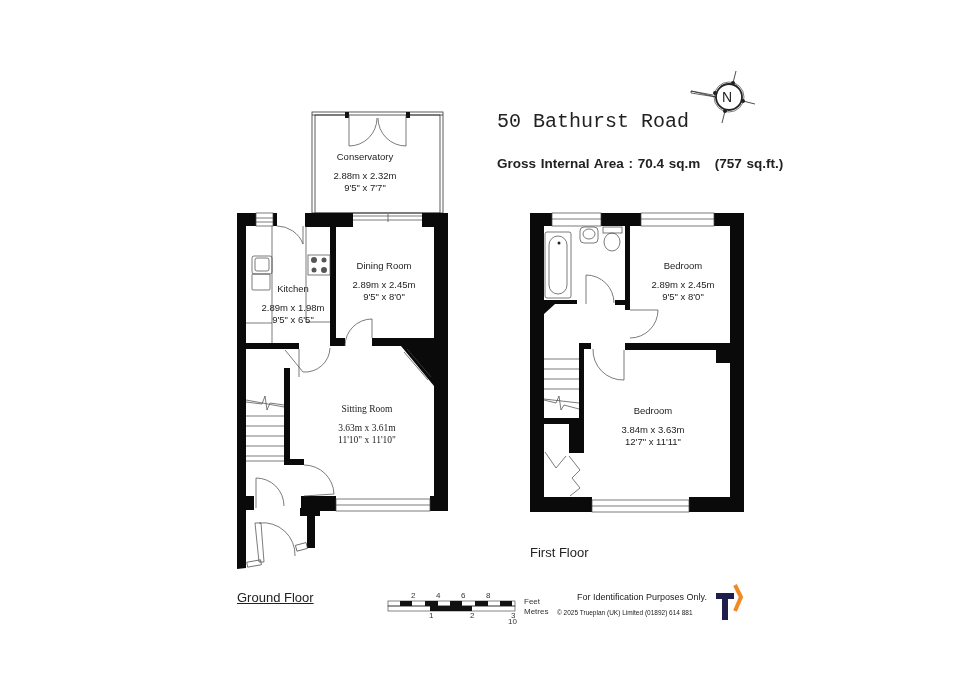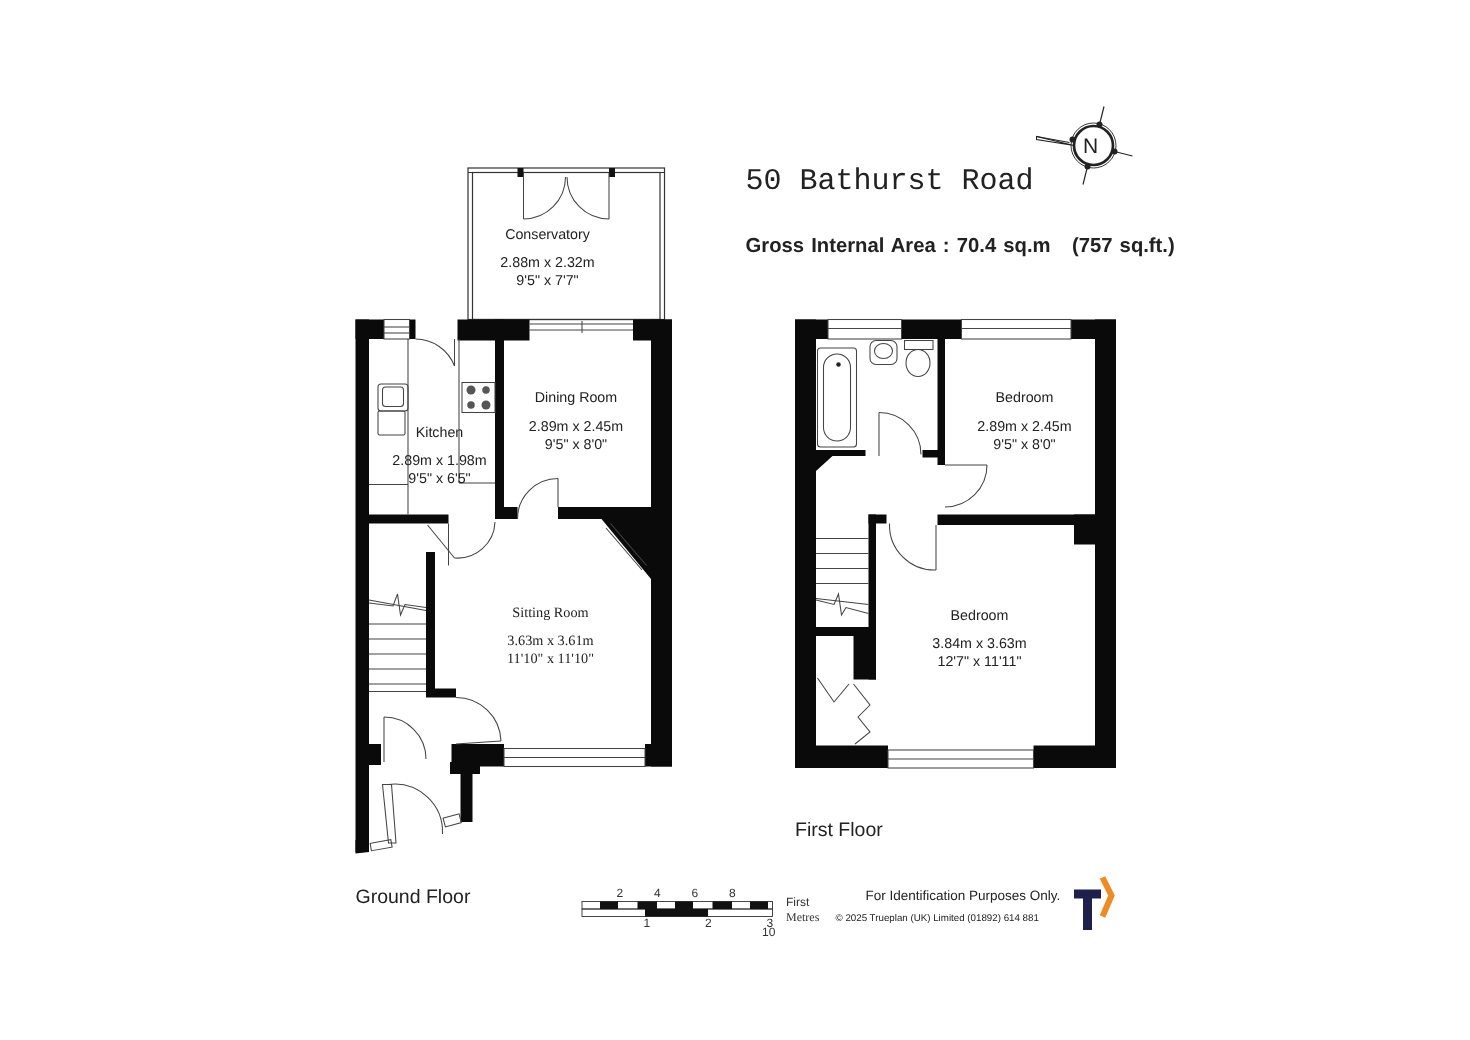--- a/index.html
+++ b/index.html
@@ -251,21 +251,21 @@
 <div class="room-label" style="left:384px;top:260px;">
   <span class="name">Dining Room</span>
   <span class="dim">2.89m  x  2.45m</span>
   <span class="dim">9'5"  x  8'0"</span>
 </div>
 <div class="room-label" style="left:367px;top:403px;font-family:Liberation Serif, serif;">
   <span class="name">Sitting Room</span>
   <span class="dim">3.63m  x  3.61m</span>
   <span class="dim">11'10"  x  11'10"</span>
 </div>
-<div class="abs floor-label" style="left:237px;top:590px;">Ground Floor</div>
+<div class="abs floor-label" style="left:237px;top:590px;text-decoration:underline;">Ground Floor</div>
 
 <div class="room-label" style="left:683px;top:260px;">
   <span class="name">Bedroom</span>
   <span class="dim">2.89m  x  2.45m</span>
   <span class="dim">9'5"  x  8'0"</span>
 </div>
 <div class="room-label" style="left:653px;top:405px;">
   <span class="name">Bedroom</span>
   <span class="dim">3.84m  x  3.63m</span>
   <span class="dim">12'7"  x  11'11"</span>
@@ -273,17 +273,17 @@
 <div class="abs floor-label" style="left:530px;top:533px;margin-top:12px;">First Floor</div>
 
 <div class="scale-text" style="left:411px;top:591px;">2</div>
 <div class="scale-text" style="left:436px;top:591px;">4</div>
 <div class="scale-text" style="left:461px;top:591px;">6</div>
 <div class="scale-text" style="left:486px;top:591px;">8</div>
 <div class="scale-text" style="left:508px;top:591px;margin-top:26px;">10</div>
 <div class="scale-text" style="left:429px;top:611px;">1</div>
 <div class="scale-text" style="left:470px;top:611px;">2</div>
 <div class="scale-text" style="left:511px;top:611px;">3</div>
-<div class="scale-text" style="left:524px;top:597px;">First</div>
-<div class="scale-text" style="left:524px;top:607px;font-family:Liberation Serif, serif;">Metres</div>
+<div class="scale-text" style="left:524px;top:597px;">Feet</div>
+<div class="scale-text" style="left:524px;top:607px;">Metres</div>
 
 <div class="abs footer-id">For Identification Purposes Only.</div>
 <div class="abs footer-copy">©  2025 Trueplan (UK) Limited  (01892) 614 881</div>
 
 </body></html>

